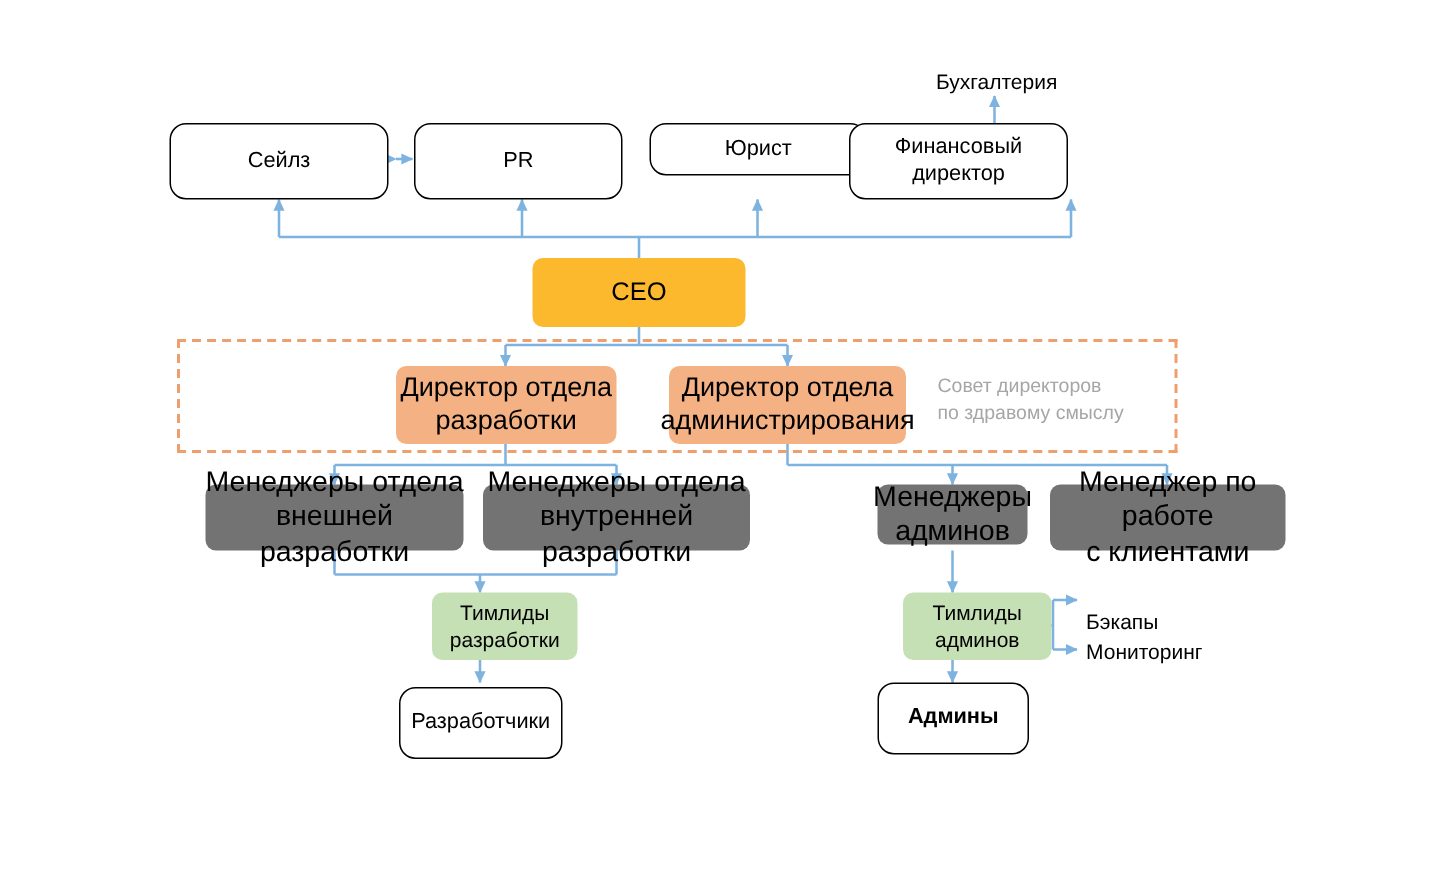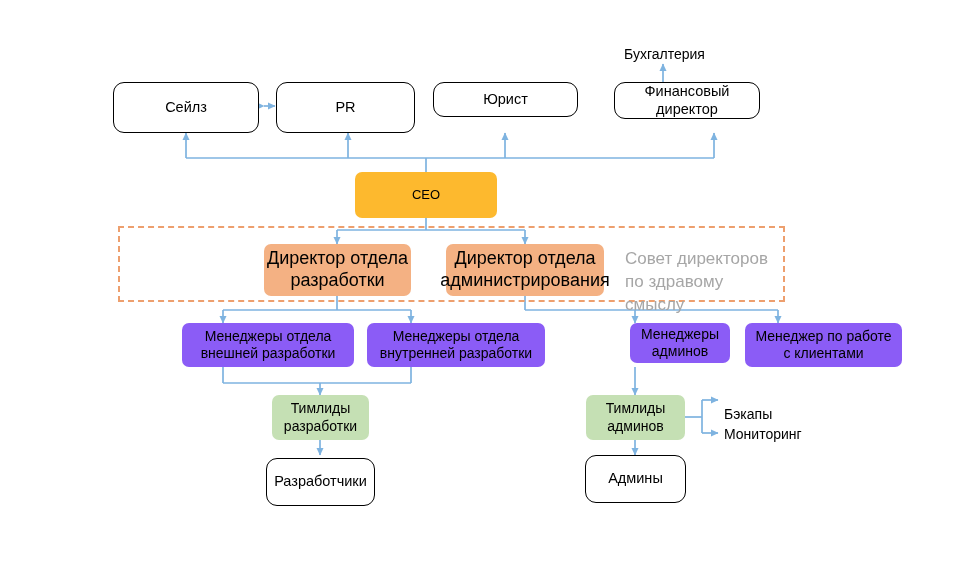--- a/index.html
+++ b/index.html
@@ -40,59 +40,59 @@
   .node-white {
     background: #ffffff;
     border: 1.6px solid #000000;
     border-radius: 11px;
     font-size: 14.5px;
   }
   .node-ceo {
     background: #FDB92E;
     border: none;
     border-radius: 7px;
-    font-size: 13px;
+    font-size: 17px;
   }
   .node-director {
     background: #F4B183;
     border: none;
     border-radius: 7px;
     font-size: 18px;
   }
   .node-manager {
-    background: #8b5cf6;
+    background: #737373;
     border: none;
     border-radius: 7px;
-    font-size: 14px;
-    margin-left: 45px;
+    font-size: 19px;
   }
   .node-lead {
     background: #C5E0B4;
     border: none;
     border-radius: 7px;
     font-size: 14px;
+    margin-left: 16px;
   }
   .plain-label {
     position: absolute;
     color: #000000;
     font-size: 14px;
     white-space: nowrap;
     z-index: 2;
   }
   .board-frame {
     position: absolute;
     box-sizing: border-box;
     border: 2px dashed #ED9F6E;
     background: transparent;
     z-index: 1;
   }
   .board-caption {
     position: absolute;
     color: #A6A6A6;
-    font-size: 17px;
+    font-size: 13px;
     line-height: 1.35;
     text-align: left;
     white-space: pre-line;
     z-index: 2;
   }
 </style>
 </head>
 <body>
 
 <div id="canvas">
@@ -155,21 +155,21 @@
     </g>
   </svg>
 
   <div class="board-frame" style="left:118px; top:226px; width:667px; height:76px;"></div>
   <div class="board-caption" style="left:625px; top:248px; width:150px;">Совет директоров
 по здравому смыслу</div>
 
   <div class="node node-white" style="left:113px; top:82px; width:146px; height:51px;">Сейлз</div>
   <div class="node node-white" style="left:276px; top:82px; width:139px; height:51px;">PR</div>
   <div class="node node-white" style="left:433px; top:82px; width:145px; height:35px;">Юрист</div>
-  <div class="node node-white" style="left:614px; top:82px; width:146px; height:37px; white-space:pre-line;">Финансовый
+  <div class="node node-white" style="left:566px; top:82px; width:146px; height:51px; white-space:pre-line;">Финансовый
 директор</div>
 
   <div class="plain-label" style="left:624px; top:46px;">Бухгалтерия</div>
 
   <div class="node node-ceo" style="left:355px; top:172px; width:142px; height:46px;">CEO</div>
 
   <div class="node node-director" style="left:264px; top:244px; width:147px; height:52px; white-space:pre-line;">Директор отдела
 разработки</div>
   <div class="node node-director" style="left:446px; top:244px; width:158px; height:52px; white-space:pre-line;">Директор отдела
 администрирования</div>
@@ -185,15 +185,15 @@
 
   <div class="node node-lead" style="left:272px; top:395px; width:97px; height:45px; white-space:pre-line;">Тимлиды
 разработки</div>
   <div class="node node-lead" style="left:586px; top:395px; width:99px; height:45px; white-space:pre-line;">Тимлиды
 админов</div>
 
   <div class="plain-label" style="left:724px; top:406px;">Бэкапы</div>
   <div class="plain-label" style="left:724px; top:426px;text-align:center;">Мониторинг</div>
 
   <div class="node node-white" style="left:266px; top:458px; width:109px; height:48px;">Разработчики</div>
-  <div class="node node-white" style="left:585px; top:455px; width:101px; height:48px;">Админы</div>
+  <div class="node node-white" style="left:585px; top:455px; width:101px; height:48px;font-weight:bold;">Админы</div>
 
 </div>
 
 </body></html>

